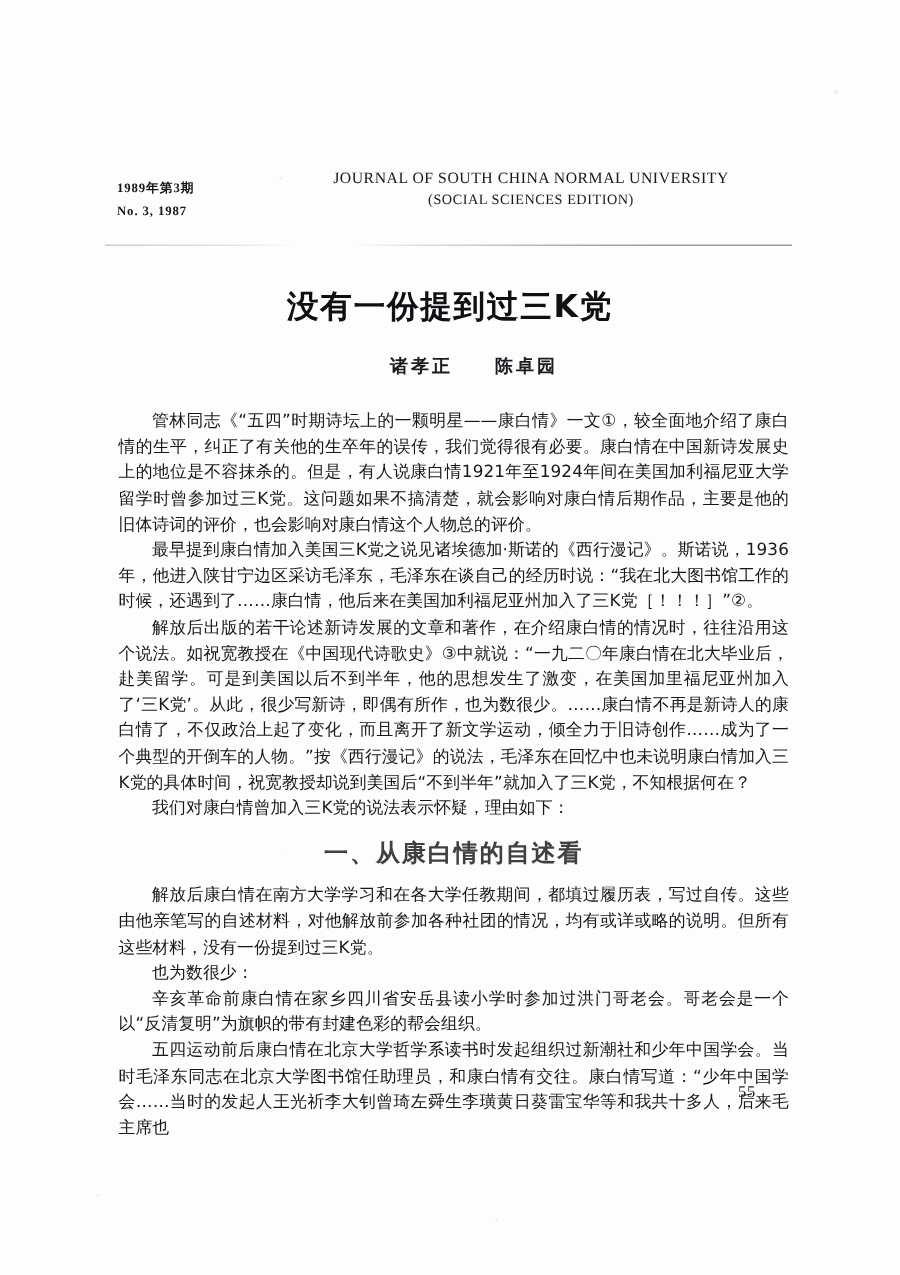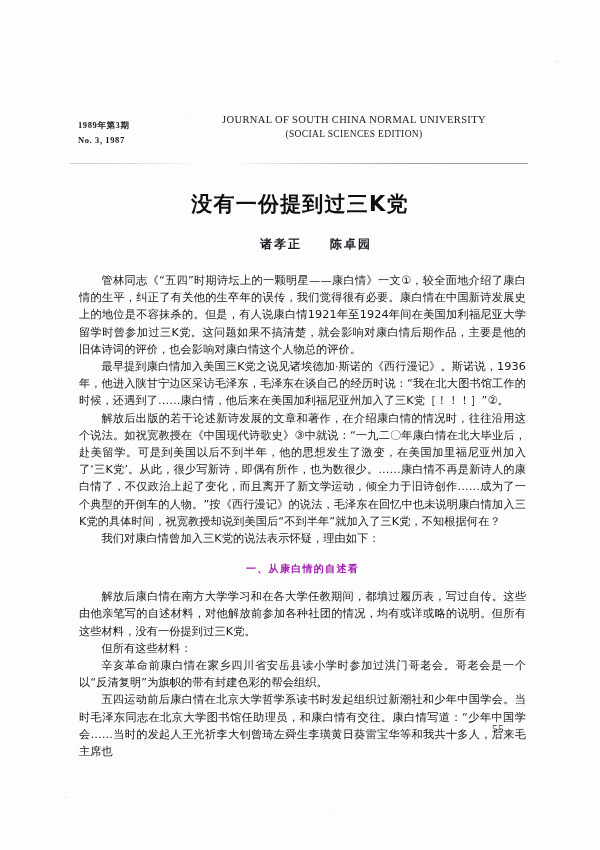--- a/index.html
+++ b/index.html
@@ -156,25 +156,25 @@
     text-indent: 2em;
     text-justify: inter-character;
     letter-spacing: .1px;
     word-break: break-all;
   }
 
   h2.section {
     margin: 13px 0 10px 0;
     font-family: "DejaVu Sans", sans-serif;
     font-weight: bold;
-    font-size: 10px;
+    font-size: 16px;
     line-height: 18px;
     text-align: center;
     letter-spacing: 1.3px;
-    color: #a21caf;
+    color: #404040;
   }
 
   .page-number {
     position: absolute;
     left: 448px;
     top: 722px;
     width: 56px;
     text-align: right;
     font-family: "Liberation Serif", serif;
     font-size: 11px;
@@ -215,21 +215,21 @@
 
   <div class="body-col">
     <p class="para">管林同志《“五四”时期诗坛上的一颗明星——康白情》一文①，较全面地介绍了康白情的生平，纠正了有关他的生卒年的误传，我们觉得很有必要。康白情在中国新诗发展史上的地位是不容抹杀的。但是，有人说康白情1921年至1924年间在美国加利福尼亚大学留学时曾参加过三K党。这问题如果不搞清楚，就会影响对康白情后期作品，主要是他的旧体诗词的评价，也会影响对康白情这个人物总的评价。</p>
     <p class="para">最早提到康白情加入美国三K党之说见诸埃德加·斯诺的《西行漫记》。斯诺说，1936年，他进入陕甘宁边区采访毛泽东，毛泽东在谈自己的经历时说：“我在北大图书馆工作的时候，还遇到了……康白情，他后来在美国加利福尼亚州加入了三K党［！！！］”②。</p>
     <p class="para">解放后出版的若干论述新诗发展的文章和著作，在介绍康白情的情况时，往往沿用这个说法。如祝宽教授在《中国现代诗歌史》③中就说：“一九二〇年康白情在北大毕业后，赴美留学。可是到美国以后不到半年，他的思想发生了激变，在美国加里福尼亚州加入了‘三K党’。从此，很少写新诗，即偶有所作，也为数很少。……康白情不再是新诗人的康白情了，不仅政治上起了变化，而且离开了新文学运动，倾全力于旧诗创作……成为了一个典型的开倒车的人物。”按《西行漫记》的说法，毛泽东在回忆中也未说明康白情加入三K党的具体时间，祝宽教授却说到美国后“不到半年”就加入了三K党，不知根据何在？</p>
     <p class="para">我们对康白情曾加入三K党的说法表示怀疑，理由如下：</p>
 
     <h2 class="section">一、从康白情的自述看</h2>
 
     <p class="para">解放后康白情在南方大学学习和在各大学任教期间，都填过履历表，写过自传。这些由他亲笔写的自述材料，对他解放前参加各种社团的情况，均有或详或略的说明。但所有这些材料，没有一份提到过三K党。</p>
-    <p class="para">但所有这些材料：</p>
+    <p class="para">也为数很少：</p>
     <p class="para">辛亥革命前康白情在家乡四川省安岳县读小学时参加过洪门哥老会。哥老会是一个以“反清复明”为旗帜的带有封建色彩的帮会组织。</p>
     <p class="para">五四运动前后康白情在北京大学哲学系读书时发起组织过新潮社和少年中国学会。当时毛泽东同志在北京大学图书馆任助理员，和康白情有交往。康白情写道：“少年中国学会……当时的发起人王光祈李大钊曾琦左舜生李璜黄日葵雷宝华等和我共十多人，后来毛主席也</p>
   </div>
 
   <div class="page-number">55</div>
 
   <div class="edge-speck" style="left:556px;top:60px;width:3px;height:3px;"></div>
   <div class="edge-speck" style="left:186px;top:118px;width:2px;height:2px;"></div>
   <div class="edge-speck" style="left:64px;top:796px;width:3px;height:2px;"></div>
   <div class="edge-speck" style="left:330px;top:812px;width:2px;height:2px;"></div>

